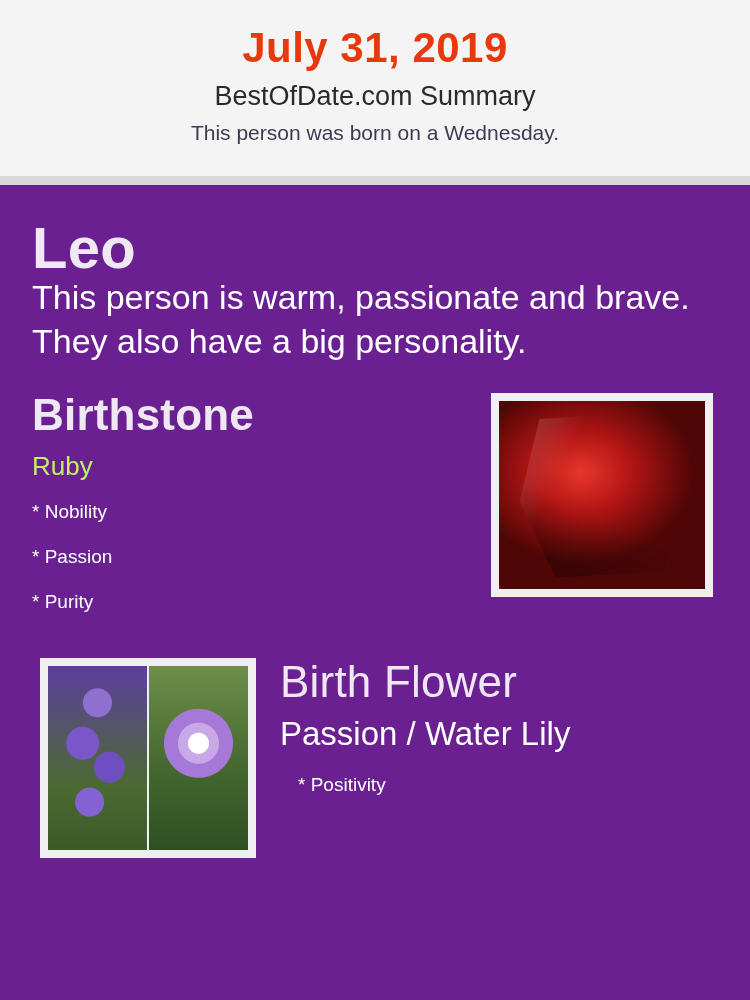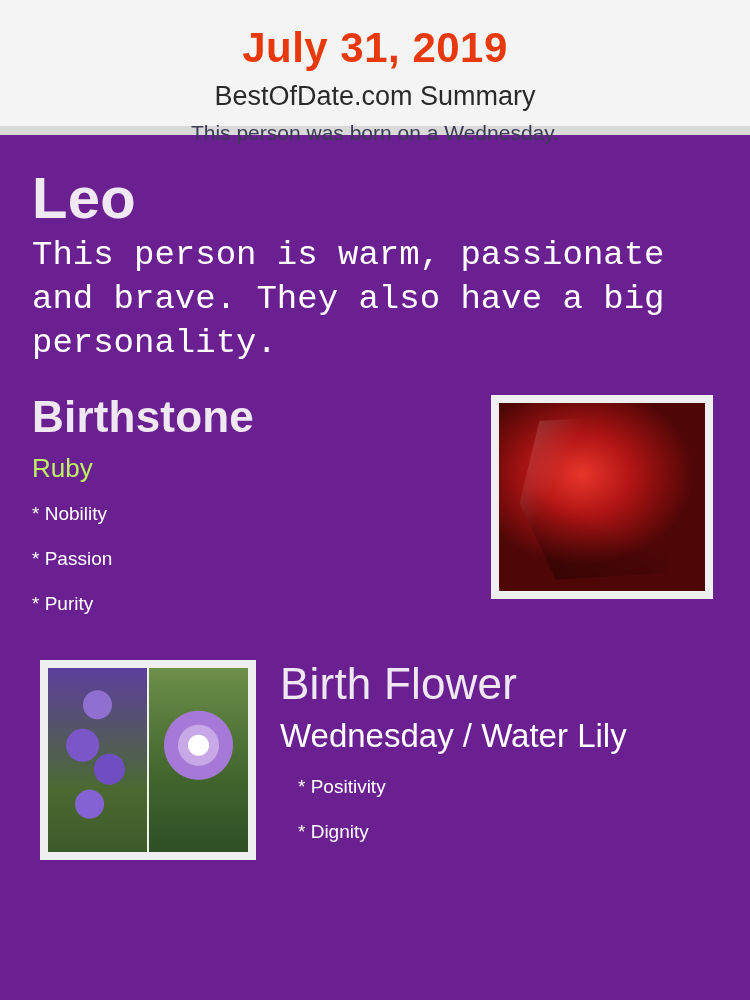--- a/index.html
+++ b/index.html
@@ -17,21 +17,21 @@
     position: relative;
     width: 750px;
     height: 1000px;
     background: #6b2092;
   }
 
   
   .header {
     background: #f4f4f4;
     width: 750px;
-    height: 126px;
+    height: 176px;
     box-sizing: border-box;
     padding-top: 22px;
     text-align: center;
   }
   .header-date {
     color: #e8380d;
     font-size: 42px;
     font-weight: bold;
     line-height: 52px;
     letter-spacing: 0.5px;
@@ -66,23 +66,22 @@
     font-weight: bold;
     color: #f0e9f3;
     margin-top: 36px;
     line-height: 54px;
     letter-spacing: 0.3px;
   }
   .sign-desc {
     font-size: 34px;
     line-height: 44px;
     color: #ffffff;
-    margin-top: 8px;
+    margin-top: 0;
     max-width: 660px;
-    font-family: Liberation Mono, monospace;
   }
 
   
   .stone-section {
     margin-top: 26px;
     position: relative;
   }
   .stone-title {
     font-size: 44px;
     font-weight: bold;
@@ -230,22 +229,21 @@
       </div>
     </div>
 
     <div class="flower-section">
       <div class="flower-photo">
         <div class="half flower-left"></div>
         <div class="half flower-right"></div>
       </div>
       <div class="flower-text">
         <div class="flower-title">Birth Flower</div>
-        <div class="flower-name">Wednesday / Water Lily</div>
+        <div class="flower-name">Passion / Water Lily</div>
         <div class="flower-bullets">
           <div class="bullet">* Positivity</div>
-          <div class="bullet">* Dignity</div>
         </div>
       </div>
     </div>
 
   </div>
 </div>
 
 </body></html>

